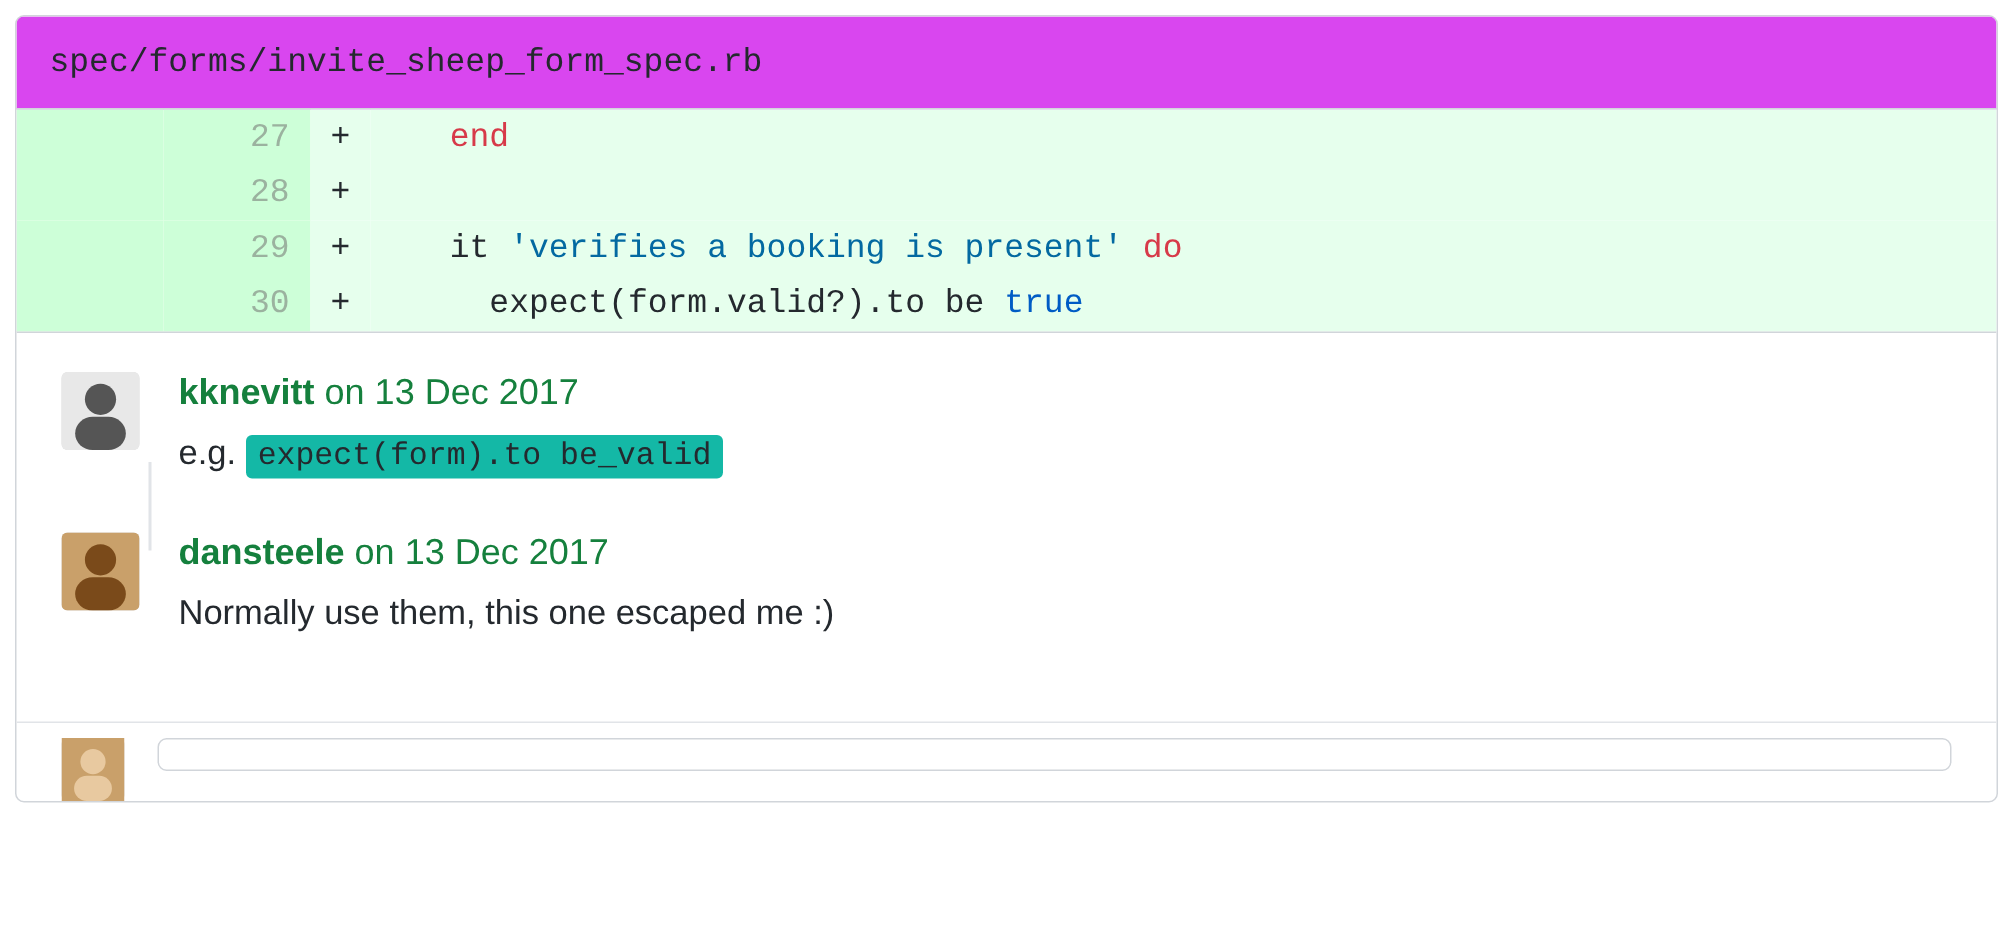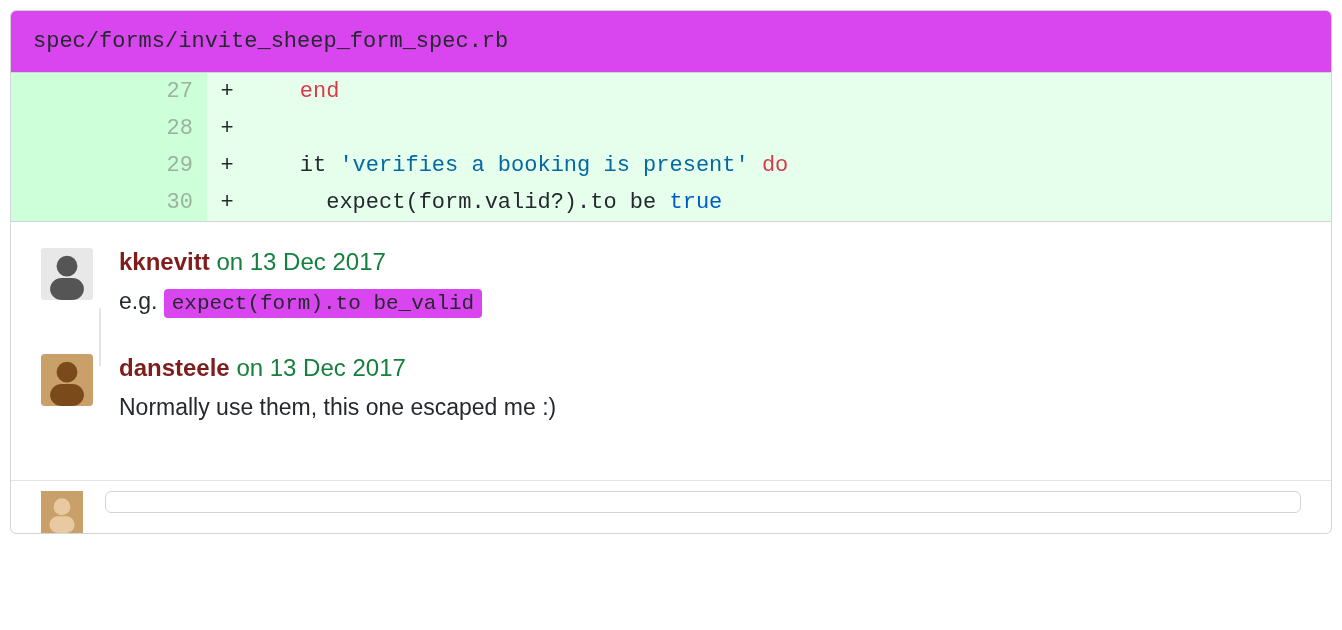--- a/index.html
+++ b/index.html
@@ -83,26 +83,26 @@
     height: 52px;
     border-radius: 4px;
     flex: 0 0 52px;
     margin-right: 26px;
     background: #ddd;
     z-index: 1;
   }
   .avatar svg { width: 100%; height: 100%; border-radius: 4px; display: block; }
   .comment-body { flex: 1; }
   .comment-header { margin-bottom: 8px; font-size: 24px; }
-  .comment-author { font-weight: 600; color: #7f1d1d; }
+  .comment-author { font-weight: 600; color: #15803d; }
   .comment-date { color: #15803d; }
   .comment-text { font-size: 23px; color: #24292e; line-height: 1.5; margin-bottom: 6px; }
   .inline-code {
     font-family: SFMono-Regular, Consolas, "Liberation Mono", Menlo, monospace;
-    background: #d946ef;
+    background: #14b8a6;
     border-radius: 4px;
     padding: 3px 8px;
     font-size: 21px;
   }
   .reply-area {
     border-top: 1px solid #e1e4e8;
     padding: 10px 30px 0 30px;
     display: flex;
     align-items: flex-start;
     gap: 22px;

